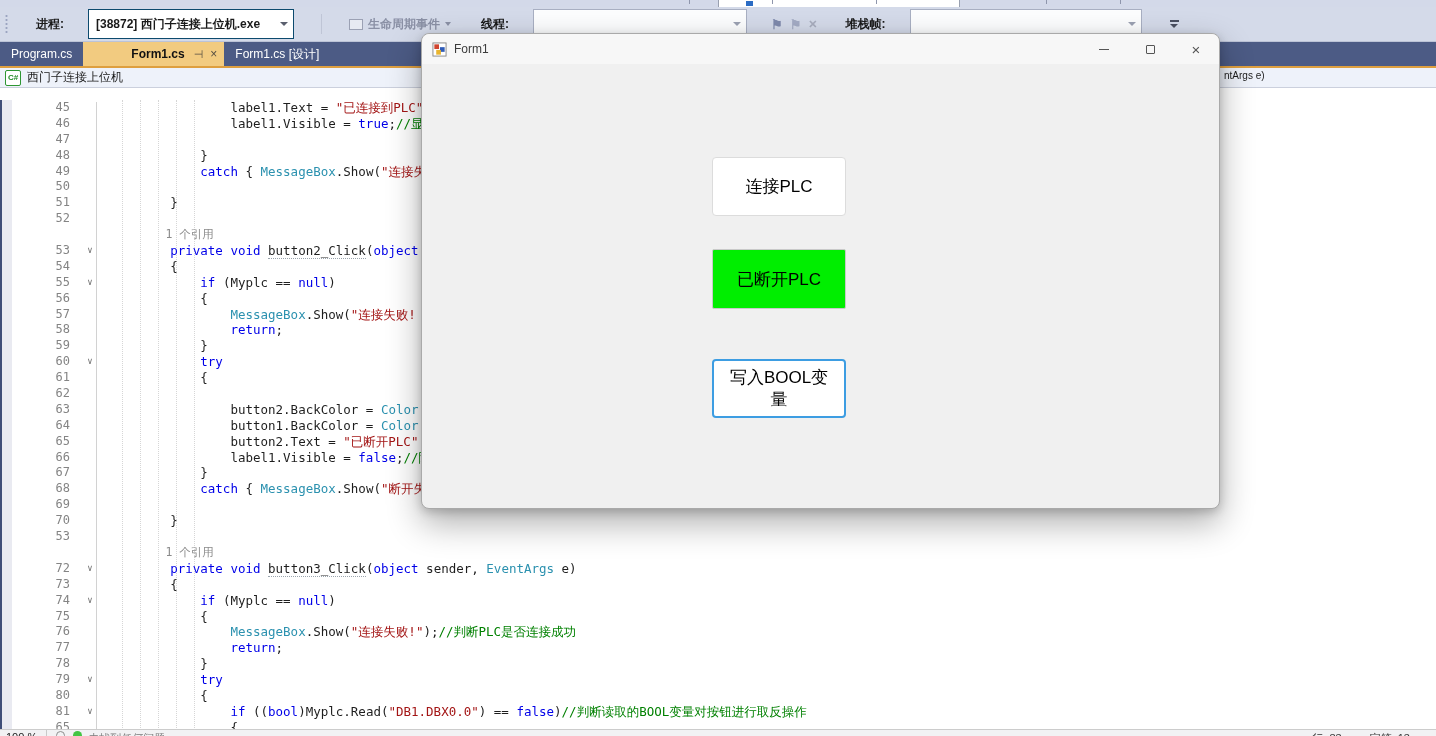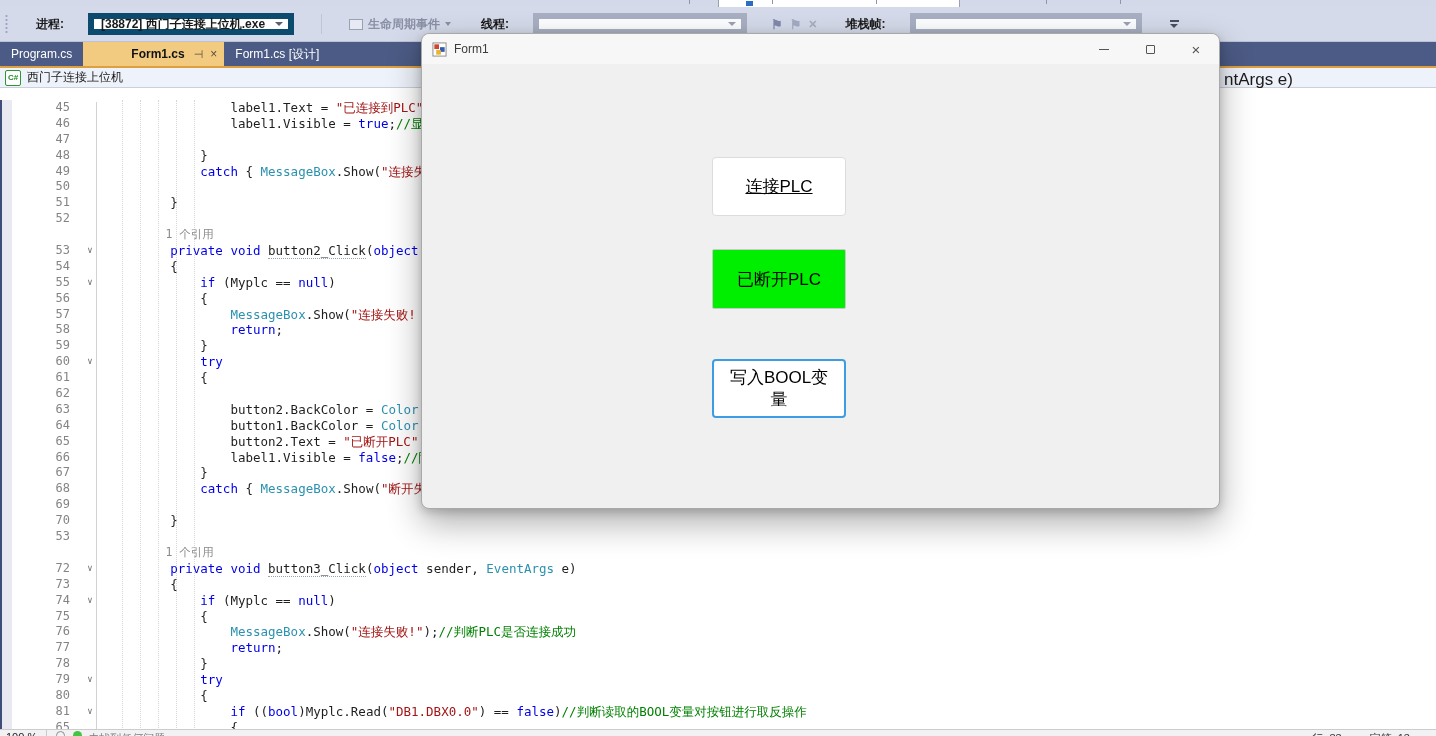--- a/index.html
+++ b/index.html
@@ -10,21 +10,21 @@
   
   #topsliver{left:0;top:0;width:1436px;height:7px;background:#D3D9E9;}
   .ts-box{position:absolute;left:718px;top:-9px;width:240px;height:15px;background:#fff;border:1px solid #99A0B0;}
   .ts-blue{position:absolute;left:746px;top:1px;width:7px;height:5px;background:#2B6CC4;}
   .tick{position:absolute;top:0;width:1px;height:4px;background:#8F96AC;}
 
   
   #toolbar{left:0;top:7px;width:1436px;height:35px;background:#D4DAE9;border-bottom:1px solid #BCC3D6;
            display:flex;align-items:center;gap:24px;padding-left:4px;box-sizing:border-box;font-size:12px;color:#1a1a1a;font-weight:bold;}
   .grip{width:5px;height:20px;background-image:radial-gradient(#9BA4C0 1px,transparent 1.3px);background-size:5px 4px;margin-right:3px;}
-  .combo{display:flex;align-items:center;height:22px;background:#fff;border:6px solid #0c4a6e;padding:0 5px 0 7px;box-sizing:border-box;}
+  .combo{display:flex;align-items:center;height:30px;background:#fff;border:1px solid #0c4a6e;padding:0 5px 0 7px;box-sizing:border-box;}
   .combo .arr{margin-left:auto;width:0;height:0;border-left:4px solid transparent;border-right:4px solid transparent;border-top:4px solid #5A5F6E;}
   .combo.empty{background:#FCFDFE;border-color:#A8AFC2;}
   .combo.empty .arr{border-top-color:#9BA1B2;}
   .tbsep{width:1px;height:20px;background:#BFC5D6;margin:0 3px;}
   .lifecycle{display:flex;align-items:center;gap:5px;color:#8A90A5;}
   .lc-icon{width:14px;height:11px;border:1px solid #9BA1B4;background:#E7EAF2;box-sizing:border-box;}
   .lc-arr{width:0;height:0;border-left:3.5px solid transparent;border-right:3.5px solid transparent;border-top:4px solid #8A90A5;}
   .flagset{display:flex;align-items:center;gap:7px;color:#7E89AC;font-size:13px;}
   .flag-dim{color:#A3ABC4;}
   .xdim{color:#A7ACBD;font-size:11px;}
@@ -38,21 +38,21 @@
   .tab{display:flex;align-items:center;padding:0 11px;cursor:default;}
   .tab.active{background:var(--tabactive,#F2CB80);color:#121212;font-weight:bold;padding-right:7px;padding-left:48px;}
   .tab .pin{margin-left:9px;color:#564F42;font-size:11px;font-weight:normal;}
   .tab .close{margin-left:7px;color:#564F42;font-size:12px;font-weight:normal;}
 
   
   #crumb{left:0;top:68px;width:1436px;height:20px;background:#EEF2FA;border-bottom:1px solid #CBD0DD;box-sizing:border-box;
          display:flex;align-items:center;gap:6px;padding-left:5px;font-size:12px;color:#1b1b1b;}
   .cs-icon{width:14px;height:14px;border:1px solid #2E9633;border-radius:2px;background:#fff;color:#1E8A23;
            font-size:8px;font-weight:bold;display:flex;align-items:center;justify-content:center;}
-  .crumb-right{position:absolute;left:1224px;top:2px;font-size:17px;color:#1b1b1b;}
+  .crumb-right{position:absolute;left:1224px;top:2px;font-size:10px;color:#1b1b1b;}
 
   
   #editor{left:0;top:88px;width:1436px;height:648px;background:#fff;overflow:hidden;
           font-family:"DejaVu Sans Mono","Liberation Mono",monospace;font-size:12.5px;color:var(--plain,#1E1E1E);margin-top:12px;}
   .edge{position:absolute;left:0;top:0;bottom:0;width:2px;background:#3F4E78;}
   .selmargin{position:absolute;left:2px;top:0;bottom:0;width:10px;background:#E9EAF1;}
   .foldline{position:absolute;left:96px;top:2px;bottom:0;width:1px;background:#D2D2D2;}
   .guide{position:absolute;top:0;bottom:0;width:0;border-left:1px dotted #D6D6D6;}
   #rows{position:relative;}
   .crow{display:flex;height:15.9px;line-height:15.9px;white-space:pre;}
@@ -85,21 +85,21 @@
   .ftitle{height:30px;display:flex;align-items:center;padding-left:10px;gap:7px;background:#F7F7F7;border-radius:8px 8px 0 0;}
   .ftext{font-size:12px;color:#3C3C3C;}
   .fbtns{margin-left:auto;display:flex;height:100%;}
   .fb{width:46px;display:flex;align-items:center;justify-content:center;color:#555;}
   .glyph-min{width:10px;height:1px;background:#555;}
   .glyph-max{width:9px;height:9px;border:1px solid #555;border-radius:1px;box-sizing:border-box;}
   .glyph-close{font-size:15px;line-height:1;color:#555;}
   .fclient{position:relative;height:444px;}
   .fbtn{position:absolute;left:290px;width:134px;display:flex;align-items:center;justify-content:center;text-align:center;
         font-size:17px;color:#000;box-sizing:border-box;font-family:"Liberation Sans",sans-serif;}
-  #btn1{top:93px;height:59px;background:#fff;border:1px solid #DCDCDC;border-radius:4px;text-decoration:underline;}
+  #btn1{top:93px;height:59px;background:#fff;border:1px solid #DCDCDC;border-radius:4px;}
   #btn2{top:185px;height:60px;background:var(--btn2,#00EE00);border:1px solid #C9C9C9;border-radius:2px;}
   #btn3{top:295px;height:59px;background:#fff;border:2px solid var(--btn3border,#3D9DE2);border-radius:4px;
         line-height:1.25;padding:0 13px;}
 </style>
 </head>
 <body>
 
 <div id="root" style="--kw: #0000E8; --ty: #2B91AF; --str: #A31515; --com: #008000; --plain: #1E1E1E; --ln: #848484; --clens: #8A8A8A; --tabstrip: #4C5B85; --tabactive: #F2CB80; --tabline: #DE9F3F; --btn2: #00EE00; --btn3border: #3D9DE2;">
 
   <div class="abs" id="topsliver">

